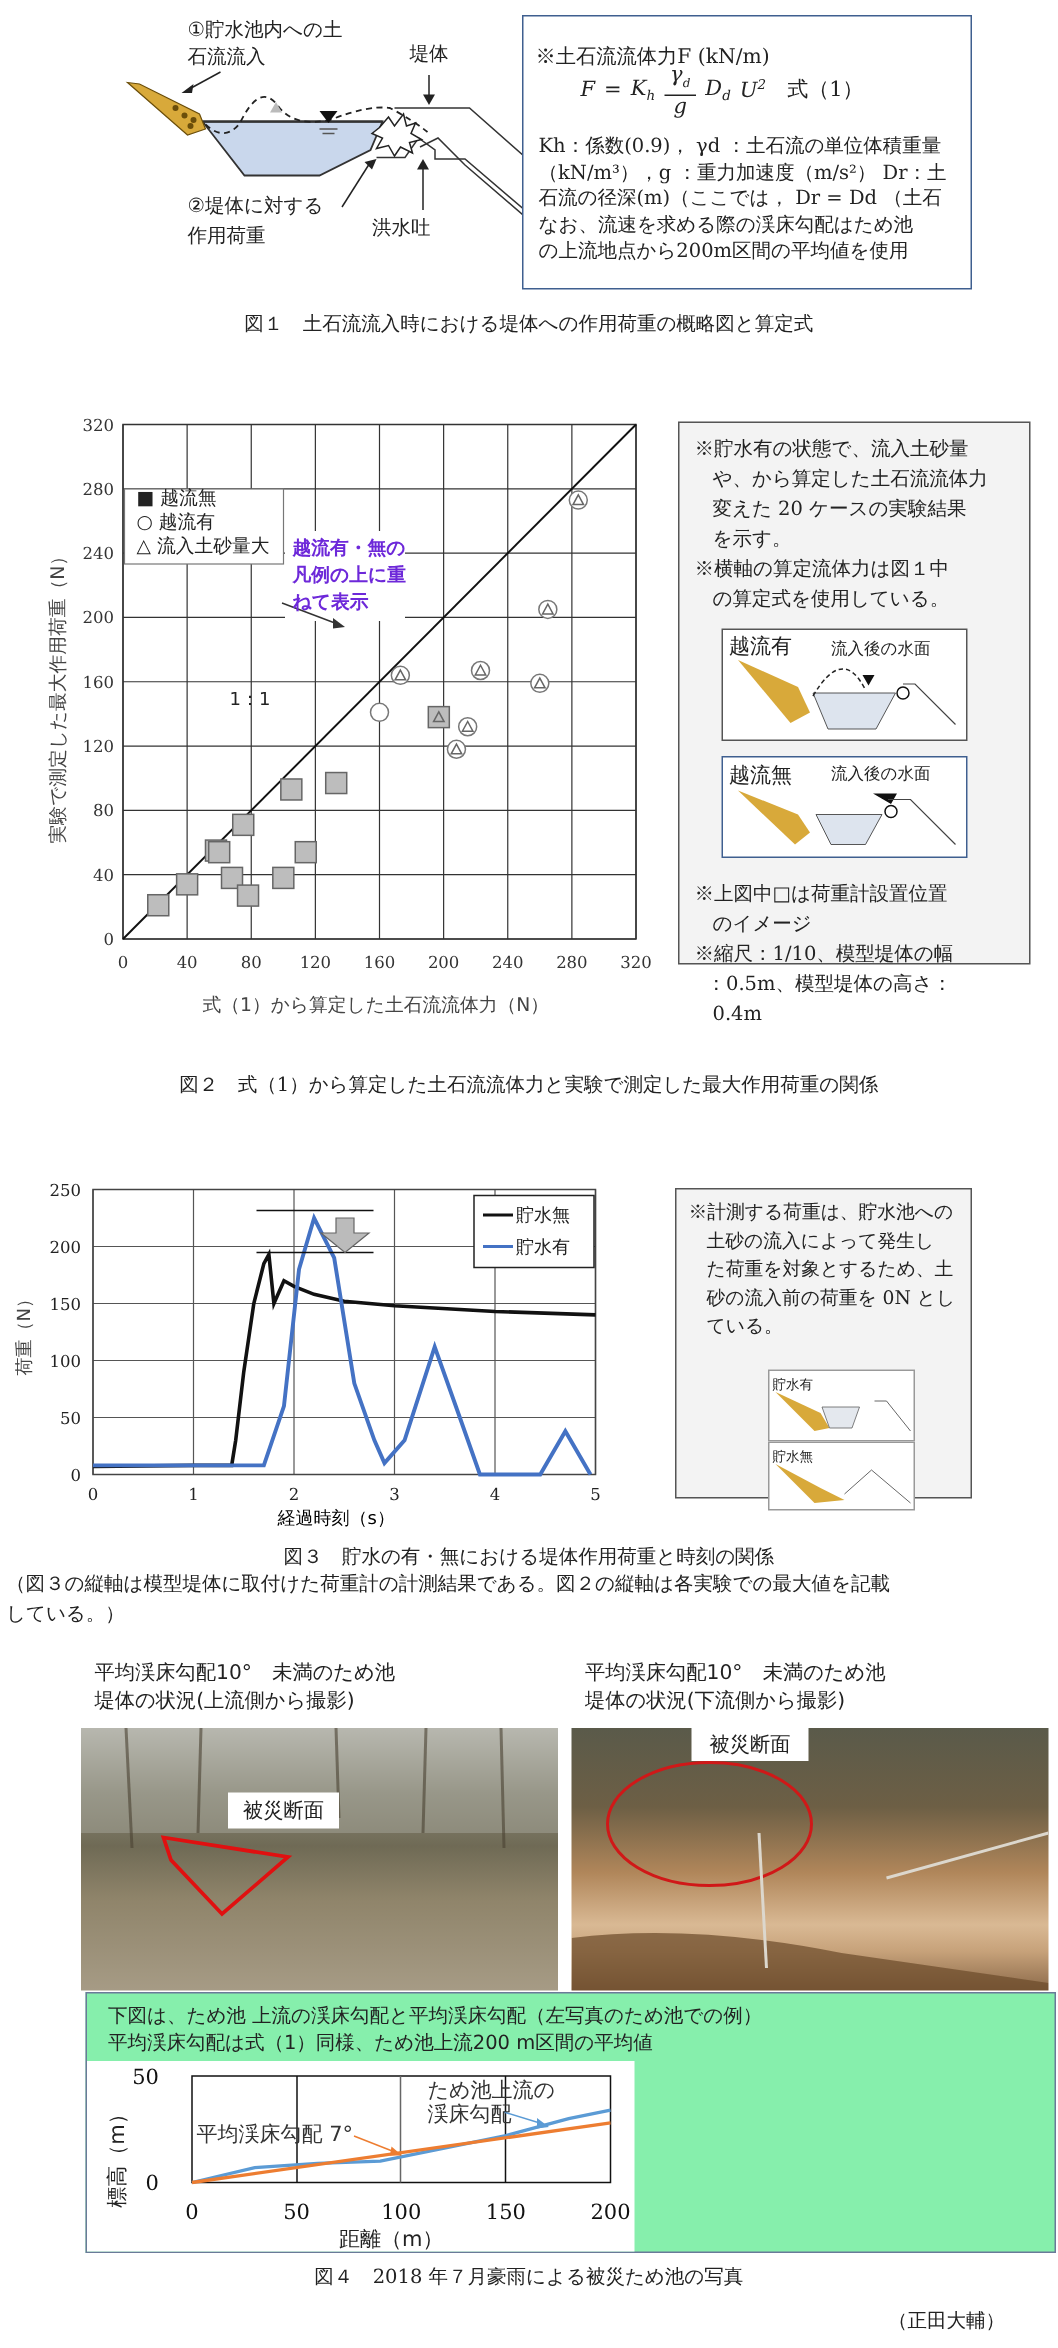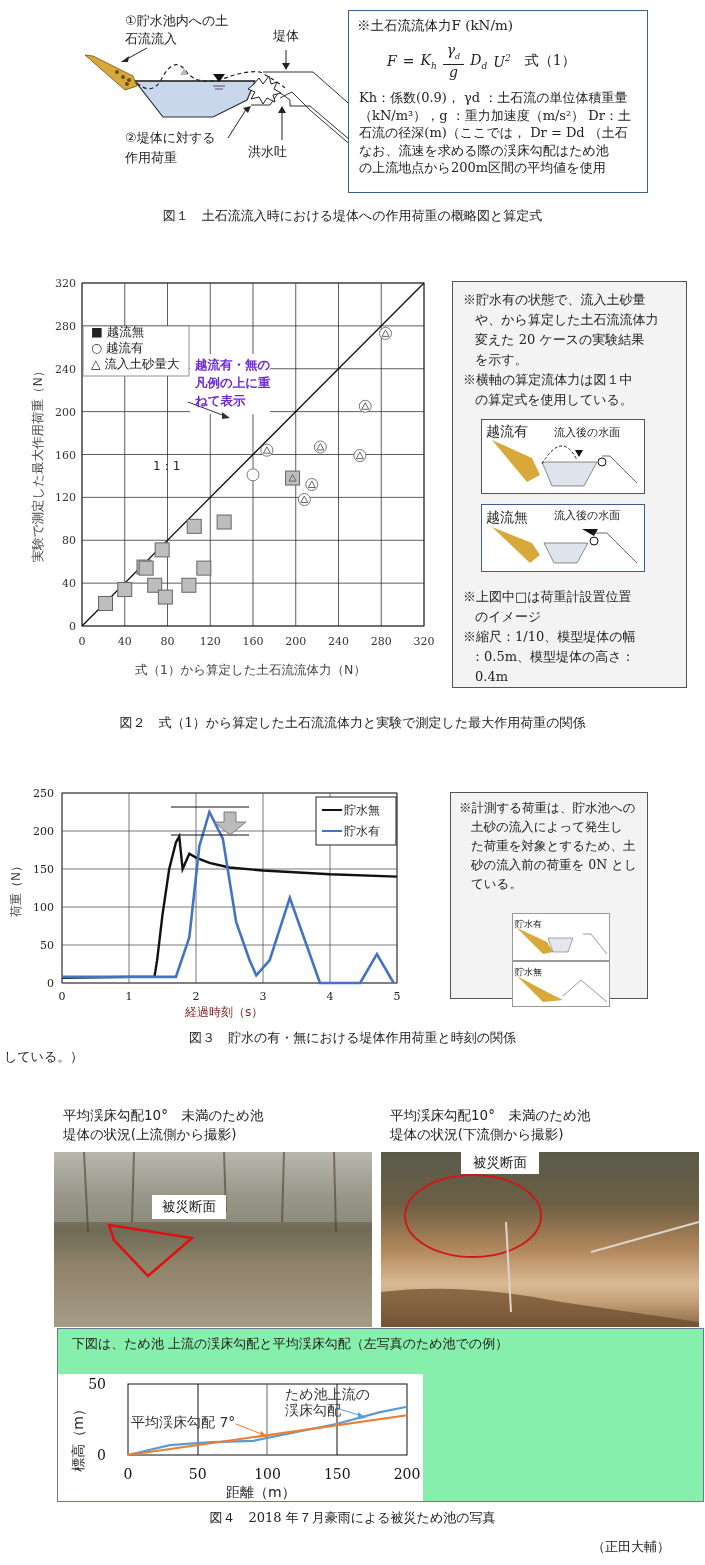--- a/index.html
+++ b/index.html
@@ -54,21 +54,21 @@
       <polygon points="223,113 231,113 227,106" fill="#222"></polygon>
   </svg>
   <div class="lbl" style="left:70px;top:12px;white-space:pre;line-height:18px;font-size:13px;">①貯水池内への土
 石流流入</div>
   <div class="lbl" style="left:218px;top:27px;font-size:13px;">堤体</div>
   <div class="lbl" style="left:70px;top:128px;white-space:pre;line-height:20px;font-size:13px;">②堤体に対する
 作用荷重</div>
   <div class="lbl" style="left:193px;top:143px;font-size:13px;">洪水吐</div>
 </div>
 
-<div class="box serif" style="left:348px;top:10px;width:300px;height:183px;padding:6px 8px;border-color:#3f5f8f;">
+<div class="box serif" style="left:348px;top:10px;width:300px;height:183px;padding:18px 8px;border-color:#3f5f8f;">
   <div style="font-size:13.5px;">※土石流流体力F (kN/m)</div>
   <div style="position:absolute;left:38px;top:32px;font-size:14px;font-style:italic;display:flex;align-items:center;gap:6px;">
     <span>F</span>
     <span style="font-style:normal">=</span>
     <span><span>K</span><sub style="font-size:9px">h</sub></span>
     <span style="display:inline-flex;flex-direction:column;align-items:center;line-height:14px;">
       <span style="border-bottom:1px solid #222;padding:0 4px;"><span>γ</span><sub style="font-size:8px">d</sub></span>
       <span>g</span>
     </span>
     <span><span>D</span><sub style="font-size:9px">d</sub></span>
@@ -170,21 +170,21 @@
   <div class="lbl serif" style="left:91px;top:70px;font-size:12.5px;">○ <span>越流有</span></div>
   <div class="lbl serif" style="left:91px;top:86px;font-size:12.5px;">△ <span>流入土砂量大</span></div>
   <div class="lbl serif" style="left:195px;top:86px;white-space:pre;line-height:18px;font-size:12.5px;color:#6d28d9;font-weight:bold;">越流有・無の
 凡例の上に重
 ねて表示</div>
   <div class="lbl serif" style="left:153px;top:188px;font-size:12px;">1：1</div>
   <div class="lbl serif" style="left:135px;top:392px;font-size:12.5px;color:#444;">式（1）から算定した土石流流体力（N）</div>
   <div class="lbl serif" style="left:-60px;top:185px;font-size:12.5px;color:#444;transform:rotate(-90deg);">実験で測定した最大作用荷重（N）</div>
 </div>
 
-<div class="gbox note serif" style="left:452px;top:281px;width:235px;height:407px;padding:8px 10px;font-size:13px;line-height:20px;">
+<div class="gbox note serif" style="left:452px;top:281px;width:235px;height:362px;padding:8px 10px;font-size:13px;line-height:20px;">
   <div>※貯水有の状態で、流入土砂量</div>
   <div style="padding-left:12px">や、から算定した土石流流体力</div>
   <div style="padding-left:12px">変えた 20 ケースの実験結果</div>
   <div style="padding-left:12px">を示す。</div>
   <div>※横軸の算定流体力は図１中</div>
   <div style="padding-left:12px">の算定式を使用している。</div>
   <div style="position:absolute;left:28px;top:137px;width:162px;height:73px;border:1px solid #555;background:#fff;">
     <svg width="162" height="73">
         <polygon points="10,20 50,38 58,55 45,62" fill="#d8a93a"></polygon>
         <polygon points="60,42 115,42 102,66 70,66" fill="#dde4ee" stroke="#444" stroke-width="0.6"></polygon>
@@ -255,21 +255,21 @@
     <line x1="171" y1="27" x2="249" y2="27" stroke="#111"></line>
     <line x1="171" y1="55" x2="249" y2="55" stroke="#111"></line>
     <polygon points="224,32 236,32 236,42 246,42 230,55 214,42 224,42" fill="#bbb" stroke="#666" stroke-width="0.8"></polygon>
 
     <rect x="316" y="17" width="80" height="48" fill="#fff" stroke="#222"></rect>
     <line x1="322" y1="30" x2="342" y2="30" stroke="#111" stroke-width="2"></line>
     <line x1="322" y1="51" x2="342" y2="51" stroke="#4472C4" stroke-width="2"></line>
   </svg>
   <div class="lbl serif" style="left:344px;top:22px;font-size:12px;">貯水無</div>
   <div class="lbl serif" style="left:344px;top:43px;font-size:12px;">貯水有</div>
-  <div class="lbl serif" style="left:185px;top:224px;font-size:12px;color:#7f1d1d;">経過時刻（s）</div>
+  <div class="lbl serif" style="left:185px;top:224px;font-size:12px;color:#000000;">経過時刻（s）</div>
   <div class="lbl serif" style="left:-12px;top:100px;font-size:12px;color:#444;transform:rotate(-90deg);">荷重（N）</div>
 </div>
 
 <div class="gbox serif" style="left:450px;top:792px;width:198px;height:207px;padding:5px 8px;font-size:12.5px;line-height:19px;">
   <div>※計測する荷重は、貯水池への</div>
   <div style="padding-left:12px">土砂の流入によって発生し</div>
   <div style="padding-left:12px">た荷重を対象とするため、土</div>
   <div style="padding-left:12px">砂の流入前の荷重を 0N とし</div>
   <div style="padding-left:12px">ている。</div>
   <div style="position:absolute;left:61px;top:120px;width:96px;height:46px;border:1px solid #999;background:#fff;">
@@ -284,20 +284,21 @@
     <svg width="96" height="44">
         <polygon points="4,14 34,30 50,38 30,40" fill="#d8a93a"></polygon>
         <polyline points="50,34 68,18 94,40" fill="none" stroke="#555" stroke-width="0.6"></polyline>
       </svg>
     <span class="lbl" style="left:2px;top:1px;font-size:9px;">貯水無</span>
   </div>
 </div>
 
 <div class="cap" style="top:1029px;">図３　貯水の有・無における堤体作用荷重と時刻の関係</div>
 <div class="abs serif" style="left:4px;top:1047px;width:700px;font-size:13px;line-height:20px;">
+  <div>（図３の縦軸は模型堤体に取付けた荷重計の計測結果である。図２の縦軸は各実験での最大値を記載</div>
   <div>している。）</div>
 </div>
 
 <div class="lbl sans" style="left:63px;top:1106px;white-space:pre;line-height:19px;font-size:13.5px;">平均渓床勾配10°　未満のため池
 堤体の状況(上流側から撮影)</div>
 <div class="lbl sans" style="left:390px;top:1106px;white-space:pre;line-height:19px;font-size:13.5px;">平均渓床勾配10°　未満のため池
 堤体の状況(下流側から撮影)</div>
 
 <div class="photo" style="left:54px;top:1152px;width:318px;height:175px;background:linear-gradient(180deg,#c9c9c4 0%,#8a8878 25%,#6f6a55 45%,#8f846a 65%,#a69b85 100%);">
   <svg width="318" height="175" style="position:absolute;left:0;top:0;">
@@ -321,20 +322,21 @@
     <g stroke="#dcd7cd" stroke-width="2">
         <line x1="210" y1="100" x2="318" y2="70"></line>
         <line x1="125" y1="70" x2="130" y2="160"></line>
       </g>
   </svg>
   <div class="lbl sans" style="left:80px;top:0;background:#fff;padding:2px 12px;font-size:13.5px;">被災断面</div>
 </div>
 
 <div class="box" style="left:57px;top:1328px;width:647px;height:174px;background:#86efac;border-color:#6a7a99;">
   <div class="lbl sans" style="left:14px;top:6px;font-size:13px;">下図は、ため池 上流の渓床勾配と平均渓床勾配（左写真のため池での例）</div>
+  <div class="lbl sans" style="left:14px;top:24px;font-size:13px;">平均渓床勾配は式（1）同様、ため池上流200 m区間の平均値</div>
   <div class="abs" style="left:0;top:45px;width:365px;height:127px;background:#fff;">
     <svg width="365" height="127" viewBox="0 0 365 127">
       <rect x="70" y="10" width="279" height="71" fill="#fff" stroke="#111"></rect>
       <line x1="140" y1="10" x2="140" y2="81" stroke="#111"></line>
       <line x1="209" y1="10" x2="209" y2="81" stroke="#666"></line>
       <line x1="279" y1="10" x2="279" y2="81" stroke="#111"></line>
       <polyline id="f4-blue" fill="none" stroke="#5B9BD5" stroke-width="2.2" points="70,81 111.85,71.06 153.7,68.22 195.55,66.8 237.4,58.28 279.25,49.760000000000005 321.1,38.400000000000006 349,32.72"></polyline>
       <polyline id="f4-orange" fill="none" stroke="#ED7D31" stroke-width="2.2" points="70,81 349,41.24"></polyline>
       <line x1="178" y1="50" x2="206" y2="61" stroke="#ED7D31"></line>
         <polygon points="203,57 210,63 202,63" fill="#ED7D31"></polygon>

